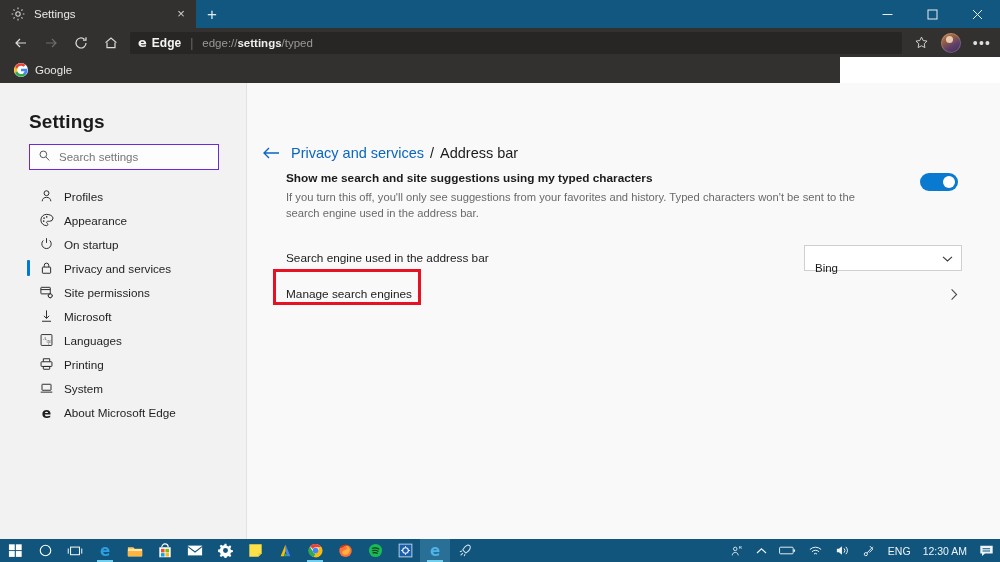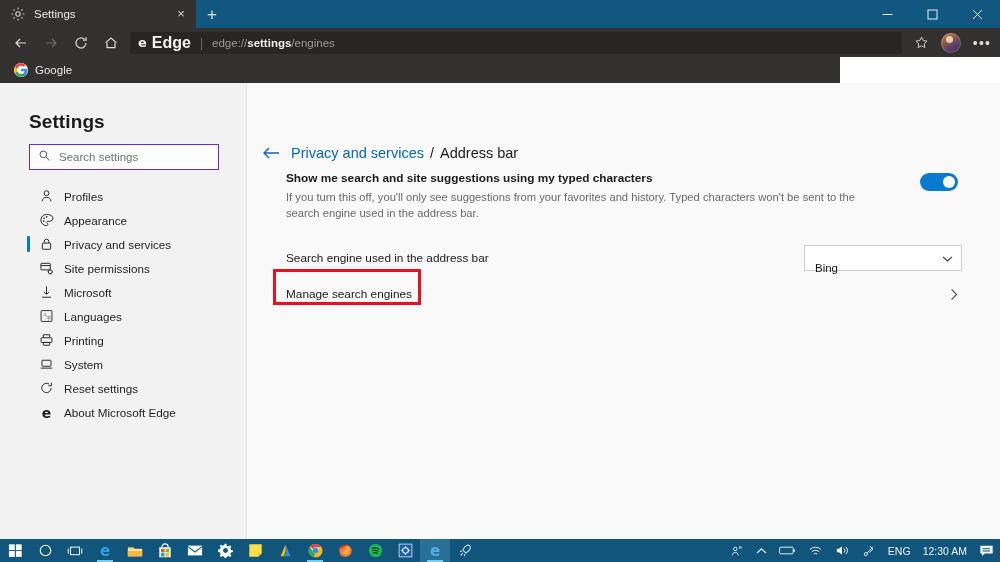--- a/index.html
+++ b/index.html
@@ -55,21 +55,21 @@
   .omnibox {
     flex: 1 1 auto; height: 22px; background: #272625; border-radius: 2px;
     margin: 0 6px 0 4px; display: flex; align-items: center; padding: 0 8px;
     min-width: 0; cursor: text;
   }
   .omni-edge { display: flex; align-items: center; flex: 0 0 auto; }
   .omni-edge .elogo {
     font-family: "DejaVu Sans", sans-serif; font-size: 13px;
     font-weight: 700; color: #f2f2f2; margin-right: 5px;
   }
-  .omni-edge .elabel { font-size: 16px; color: #f4f4f4; font-weight: 700; }
+  .omni-edge .elabel { font-size: 12px; color: #f4f4f4; font-weight: 700; }
   .omni-sep { color: #6b6a68; margin: 0 9px; font-size: 12px; }
   .omni-url { font-size: 11.5px; color: #9b9997; white-space: nowrap; }
   .omni-url b { color: #f0eeec; font-weight: 700; }
   .omni-url i { font-style: normal; color: #9b9997; }
   .star { width: 26px; flex: 0 0 26px; display:flex; align-items:center; justify-content:center; cursor:pointer; }
   .avatar {
     width: 20px; height: 20px; border-radius: 50%; flex: 0 0 20px;
     margin: 0 7px; cursor: pointer; overflow: hidden;
     background: linear-gradient(150deg,#c8834f 0%, #8d5a44 38%, #5e3f6b 62%, #3e2d4f 100%);
     box-shadow: inset 0 0 0 1px rgba(255,255,255,.18);
@@ -257,21 +257,21 @@
         <path d="M2.6 7.6L8 3l5.4 4.6"></path>
           <path d="M4 7.4v5.3h8V7.4"></path>
       </svg>
     </div>
     <div class="omnibox">
       <span class="omni-edge">
         <span class="elogo">e</span>
         <span class="elabel">Edge</span>
       </span>
       <span class="omni-sep">|</span>
-      <span class="omni-url"><i>edge://</i><b>settings</b><i>/engines</i></span>
+      <span class="omni-url"><i>edge://</i><b>settings</b><i>/typed</i></span>
     </div>
     <div class="star">
       <svg width="15" height="15" viewBox="0 0 16 16" fill="none" stroke="#cfcfcf" stroke-width="1.05">
         <path d="M8 2.2l1.8 3.7 4.1.6-3 2.9.7 4-3.6-1.9-3.6 1.9.7-4-3-2.9 4.1-.6z"></path>
       </svg>
     </div>
     <div class="avatar"></div>
     <div class="dots">•••</div>
   </div>
 
@@ -317,20 +317,29 @@
           <span class="nico">
             <svg width="15" height="15" viewBox="0 0 16 16" fill="none" stroke="#2b2b2b" stroke-width="1.05">
               <path d="M8 2a6 6 0 0 0 0 12c1 0 1.4-.6 1.4-1.2 0-1.3-1.3-1.3-1.3-2.3 0-.8.7-1.1 1.8-1.1h1.3A3.8 3.8 0 0 0 15 5.9C14.6 3.6 11.6 2 8 2z"></path>
               <circle cx="5.4" cy="6" r=".85" fill="#2b2b2b" stroke="none"></circle>
               <circle cx="8.2" cy="4.7" r=".85" fill="#2b2b2b" stroke="none"></circle>
               <circle cx="5" cy="9.2" r=".85" fill="#2b2b2b" stroke="none"></circle>
             </svg>
           </span>
           <span class="nlabel">Appearance</span>
         </div>
+        <div class="navitem">
+          <span class="nico">
+            <svg width="15" height="15" viewBox="0 0 16 16" fill="none" stroke="#2b2b2b" stroke-width="1.05">
+              <path d="M4.6 4.2a5 5 0 1 0 6.8 0"></path>
+                <path d="M8 1.8v5"></path>
+            </svg>
+          </span>
+          <span class="nlabel">On startup</span>
+        </div>
         <div class="navitem active">
           <span class="selbar"></span>
           <span class="nico">
             <svg width="15" height="15" viewBox="0 0 16 16" fill="none" stroke="#2b2b2b" stroke-width="1.05">
               <rect x="3.6" y="7" width="8.8" height="6.6" rx=".6"></rect>
               <path d="M5.6 7V5.2a2.4 2.4 0 0 1 4.8 0V7"></path>
             </svg>
           </span>
           <span class="nlabel">Privacy and services</span>
         </div>
@@ -375,29 +384,20 @@
           <span class="nlabel">Printing</span>
         </div>
         <div class="navitem">
           <span class="nico">
             <svg width="15" height="15" viewBox="0 0 16 16" fill="none" stroke="#2b2b2b" stroke-width="1.05">
               <rect x="3.2" y="4" width="9.6" height="6.4" rx=".5"></rect>
                 <path d="M1.8 12.4h12.4"></path>
             </svg>
           </span>
           <span class="nlabel">System</span>
-        </div>
-        <div class="navitem">
-          <span class="nico">
-            <svg width="15" height="15" viewBox="0 0 16 16" fill="none" stroke="#2b2b2b" stroke-width="1.05">
-              <path d="M13 8a5 5 0 1 1-2.2-4.2"></path>
-                <path d="M13.2 2.4v3.2h-3.2"></path>
-            </svg>
-          </span>
-          <span class="nlabel">Reset settings</span>
         </div>
         <div class="navitem">
           <span class="nico">
             <span style="font-family:'DejaVu Sans',sans-serif;font-size:14px;font-weight:700;color:#1f1f1f;">e</span>
           </span>
           <span class="nlabel">About Microsoft Edge</span>
         </div>
       </div>
     </div>
 

